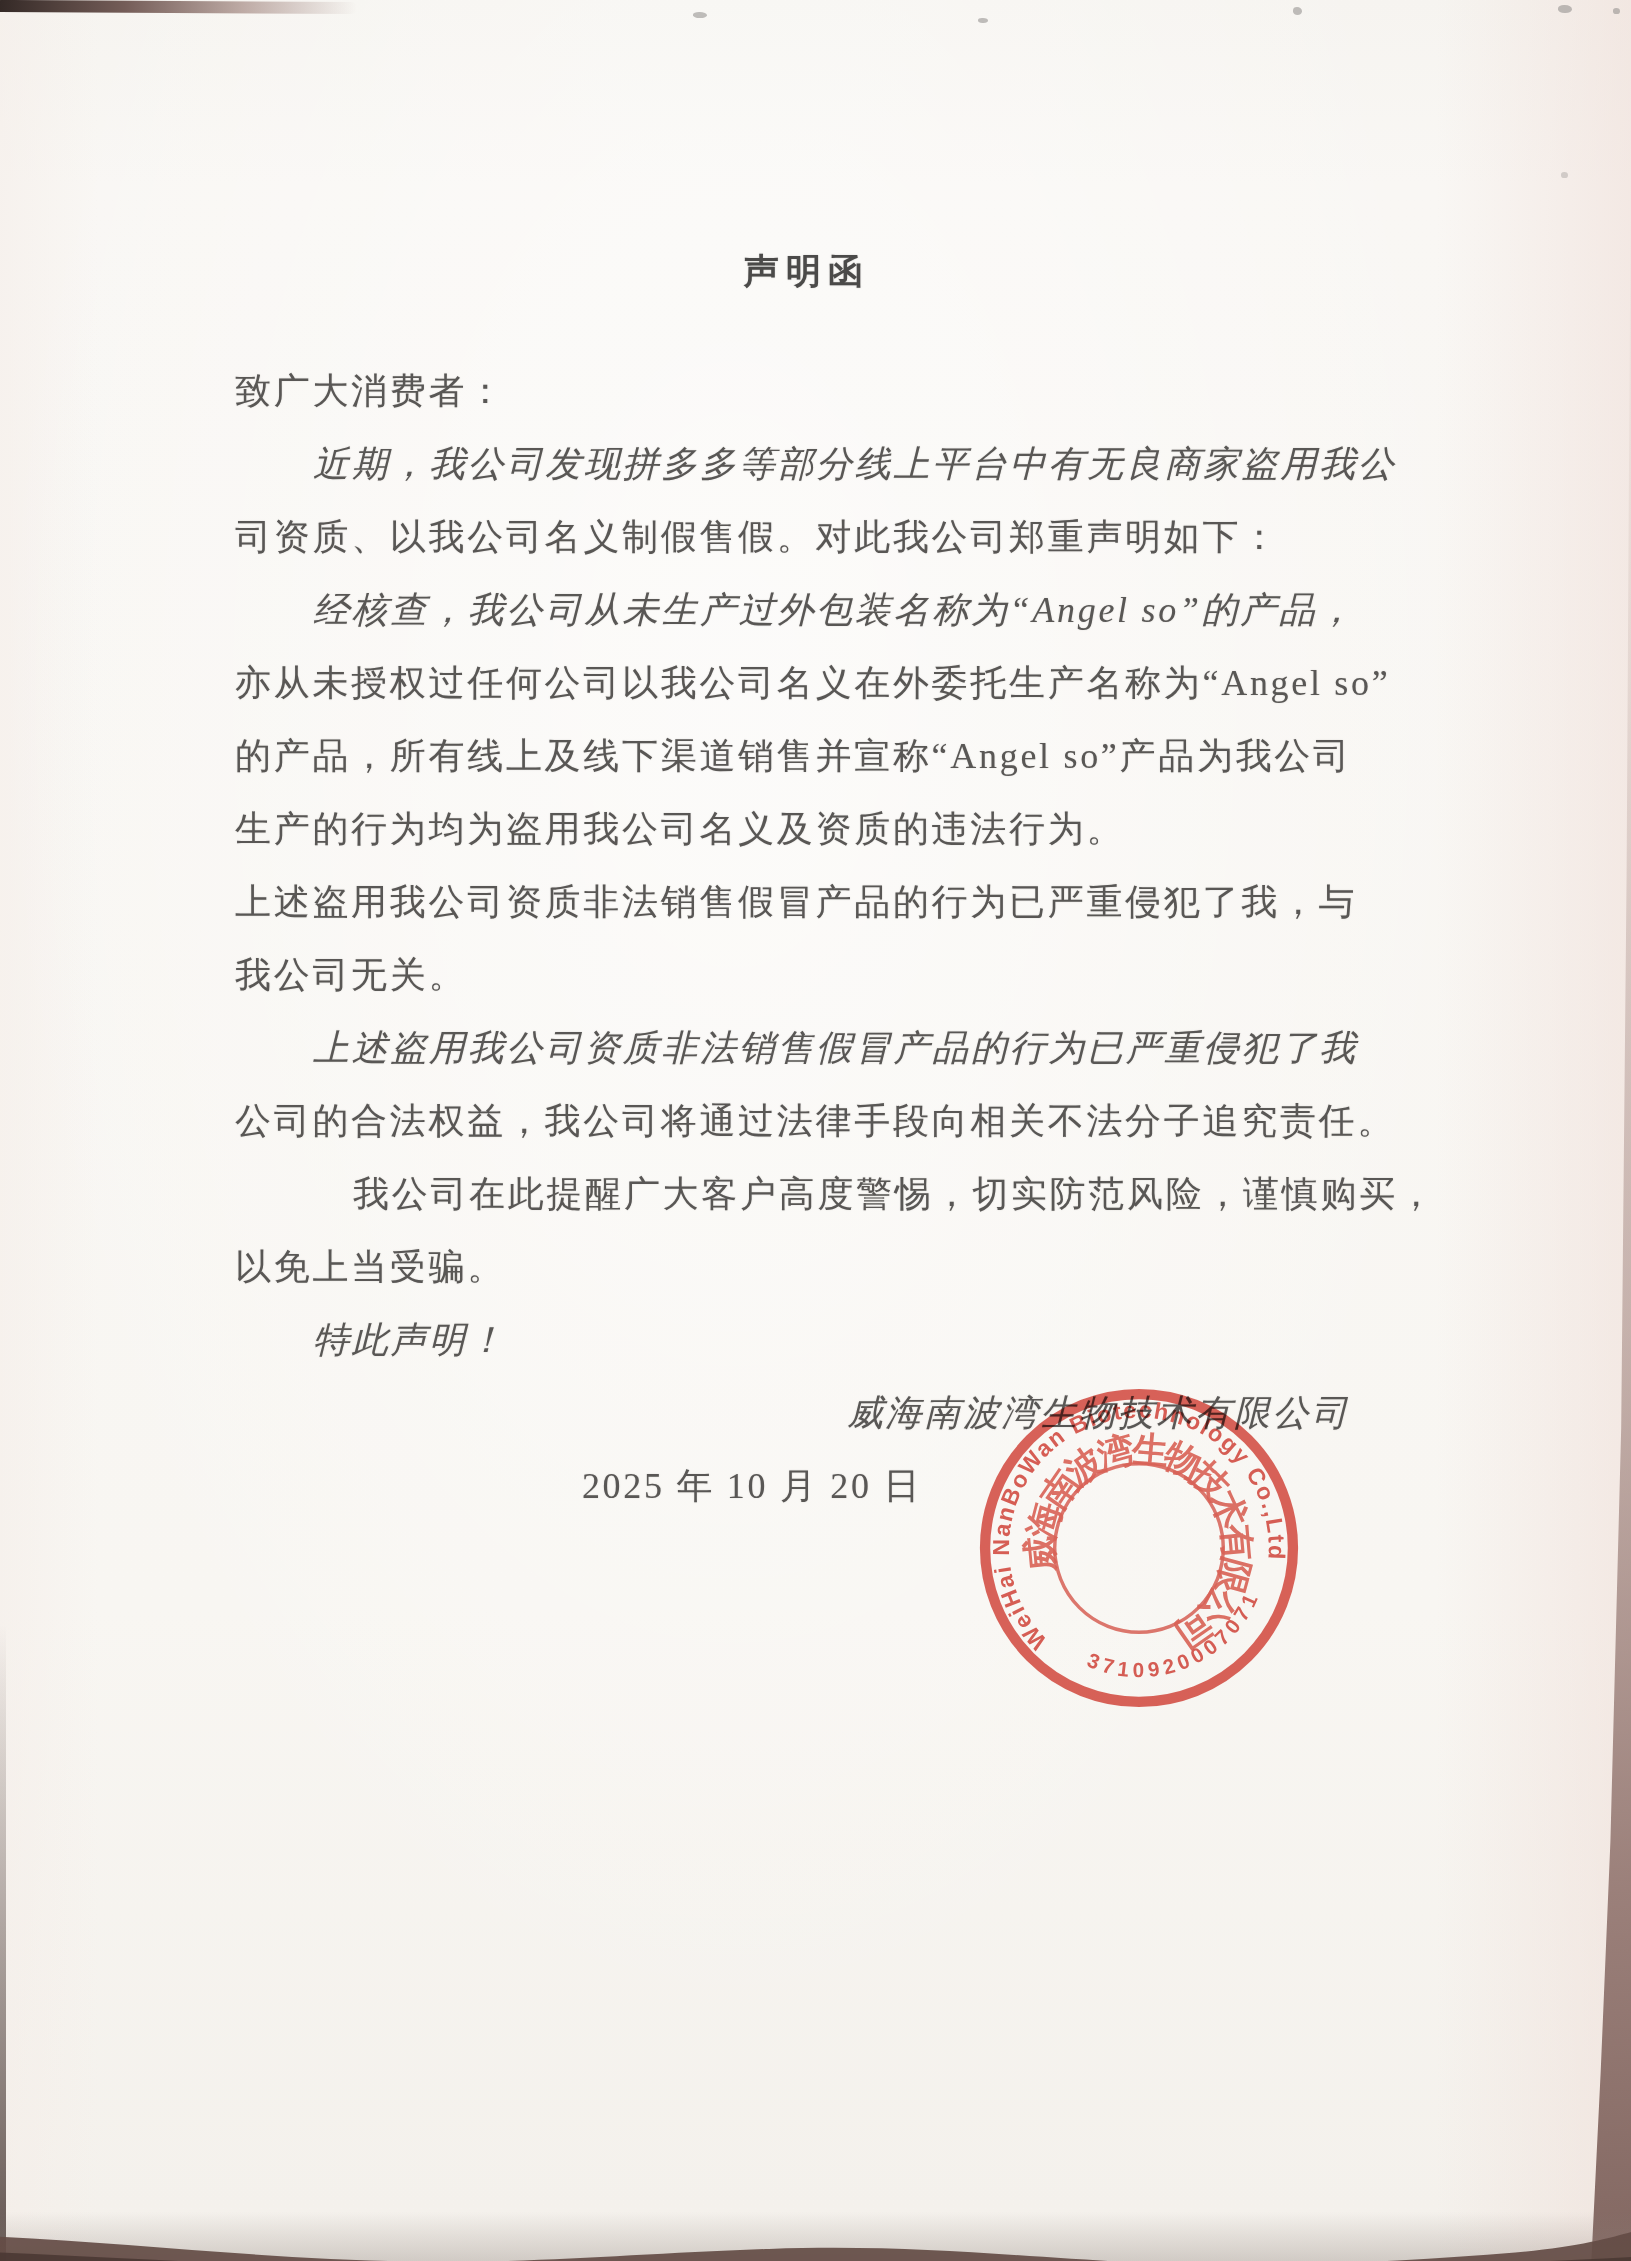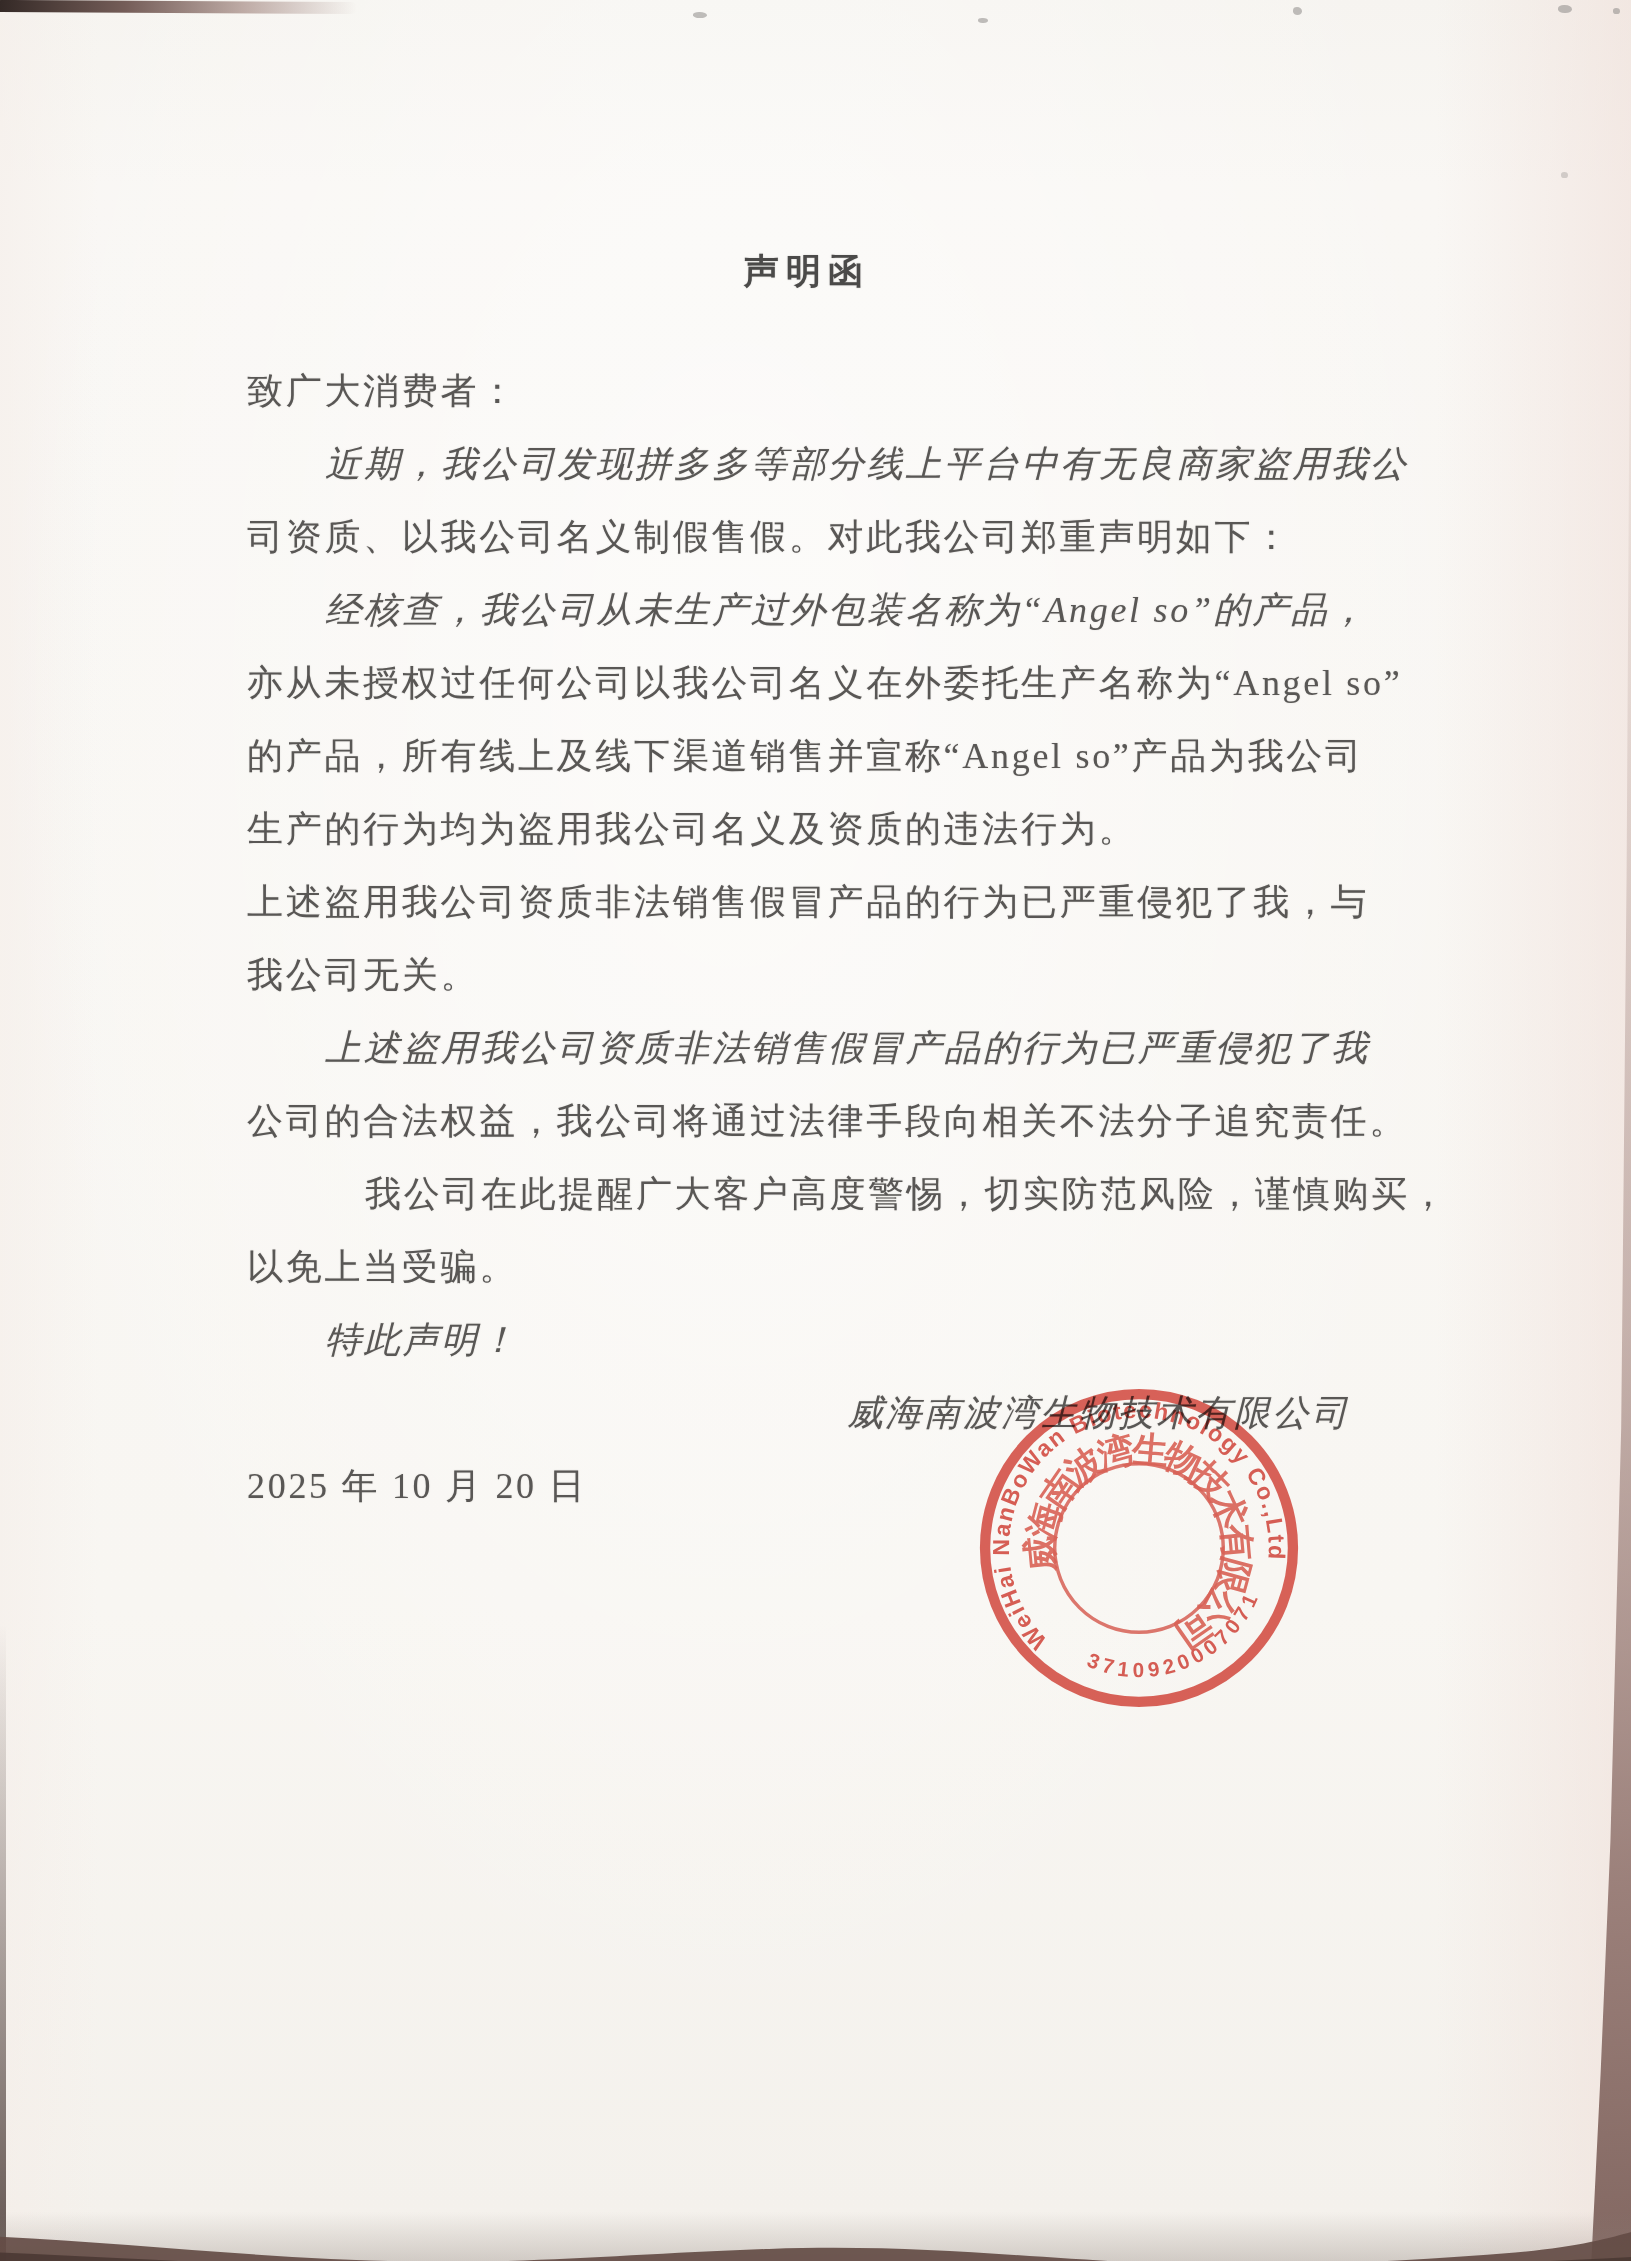--- a/index.html
+++ b/index.html
@@ -15,29 +15,29 @@
       linear-gradient(to right, rgba(244,236,231,.5) 0%, rgba(250,248,245,0) 6%, rgba(250,248,245,0) 88%, rgba(236,215,208,.45) 100%),
       linear-gradient(to bottom, #f6f4f0 0%, #f9f7f4 8%, #f8f6f2 70%, #f4f1ec 96%, #efe9e3 100%);
   }
   
   .title{
     position:absolute;left:0;right:18px;top:235px;height:73px;line-height:73px;
     text-align:center;font-size:35px;font-weight:600;letter-spacing:7.2px;
     color:#4b4a49;text-shadow:0 0 1.4px rgba(90,88,86,.35);
   }
   .bodytext{
-    position:absolute;left:247px;right:235px;top:355px;
+    position:absolute;left:235px;right:235px;top:355px;
     font-size:36px;color:#595755;letter-spacing:2.7px;
     text-shadow:0 0 1.4px rgba(100,97,94,.28);
   }
   .line{height:73px;line-height:73px;white-space:nowrap;}
   .indent{padding-left:78px;font-style:italic;}
   .indent-lg{padding-left:118px;}
   .sig{ text-align:right;padding-right:47px;font-style:italic; }
-  .date{ text-align:left;padding-right:128px; }
+  .date{ text-align:center;padding-right:128px; }
   
   .stamp{
     position:absolute;left:967px;top:1376px;width:344px;height:344px;
     mix-blend-mode:multiply;opacity:.93;
   }
   
   .streak-top{
     position:absolute;left:0;top:0.9px;width:357px;height:11.8px;border-radius:0 6.3px 6.3px 0;
     background:linear-gradient(to right, rgba(42,31,28,.95) 0%, rgba(84,55,50,.8) 35%, rgba(120,80,72,.45) 68%, rgba(150,110,100,0) 100%);
     transform:rotate(.35deg);

